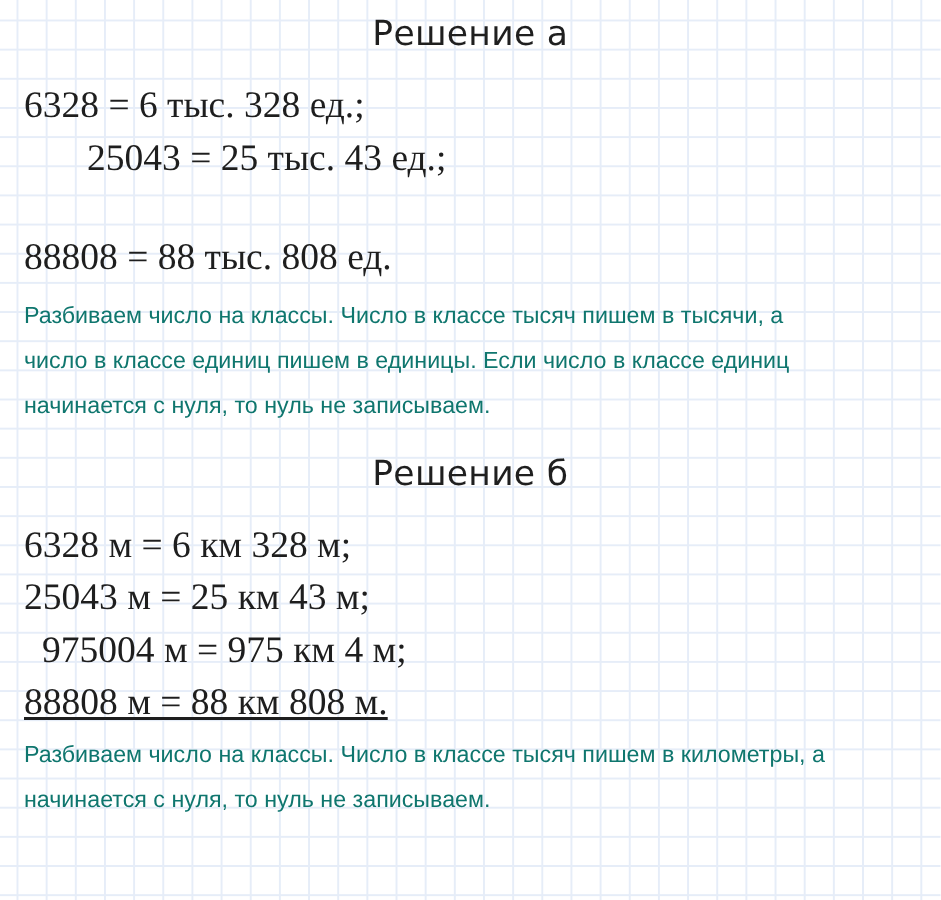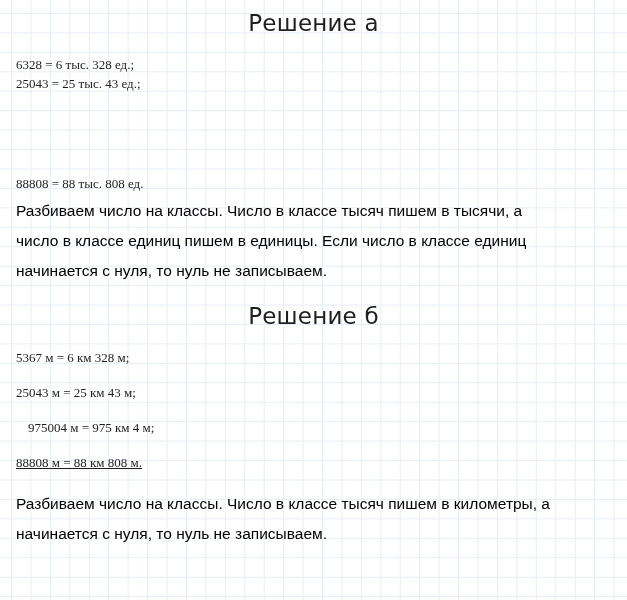--- a/index.html
+++ b/index.html
@@ -24,55 +24,55 @@
       text-align: center;
       font-family: "DejaVu Sans", sans-serif;
       font-size: 23px;
       color: #1f1f1f;
       letter-spacing: 0.2px;
     }
     .eq {
       position: absolute;
       left: 16px;
       font-family: "Liberation Serif", serif;
-      font-size: 13px;
+      font-size: 25px;
       color: #1e1e1e;
       white-space: nowrap;
     }
     .para {
       position: absolute;
       left: 16px;
       width: 605px;
       font-family: "Liberation Sans", sans-serif;
       font-size: 15.5px;
       line-height: 30px;
-      color: #000000;
+      color: #0f766e;
     }
     .para span { display: block; white-space: nowrap; }
   </style>
 </head>
 <body>
 
 <div class="page">
 
   <div class="heading" style="top:10px;">Решение а</div>
 
   <div class="eq" style="top:57px;">6328 = 6 тыс. 328 ед.;</div>
-  <div class="eq" style="top:76px;">25043 = 25 тыс. 43 ед.;</div>
-  <div class="eq" style="top:176px;">88808 = 88 тыс. 808 ед.</div>
+  <div class="eq" style="top:92px;margin-left:42px;">25043 = 25 тыс. 43 ед.;</div>
+  <div class="eq" style="top:158px;">88808 = 88 тыс. 808 ед.</div>
 
   <div class="para" style="top:196px;">
     <span>Разбиваем число на классы. Число в классе тысяч пишем в тысячи, а</span>
     <span>число в классе единиц пишем в единицы. Если число в классе единиц</span>
     <span>начинается с нуля, то нуль не записываем.</span>
   </div>
 
   <div class="heading" style="top:303px;">Решение б</div>
 
-  <div class="eq" style="top:350px;">5367 м = 6 км 328 м;</div>
+  <div class="eq" style="top:350px;">6328 м = 6 км 328 м;</div>
   <div class="eq" style="top:385px;text-align:right;">25043 м = 25 км 43 м;</div>
   <div class="eq" style="top:420px;margin-left:12px;">975004 м = 975 км 4 м;</div>
   <div class="eq" style="top:455px;text-decoration:underline;">88808 м = 88 км 808 м.</div>
 
   <div class="para" style="top:489px;">
     <span>Разбиваем число на классы. Число в классе тысяч пишем в километры, а</span>
     <span>начинается с нуля, то нуль не записываем.</span>
   </div>
 
 </div>

